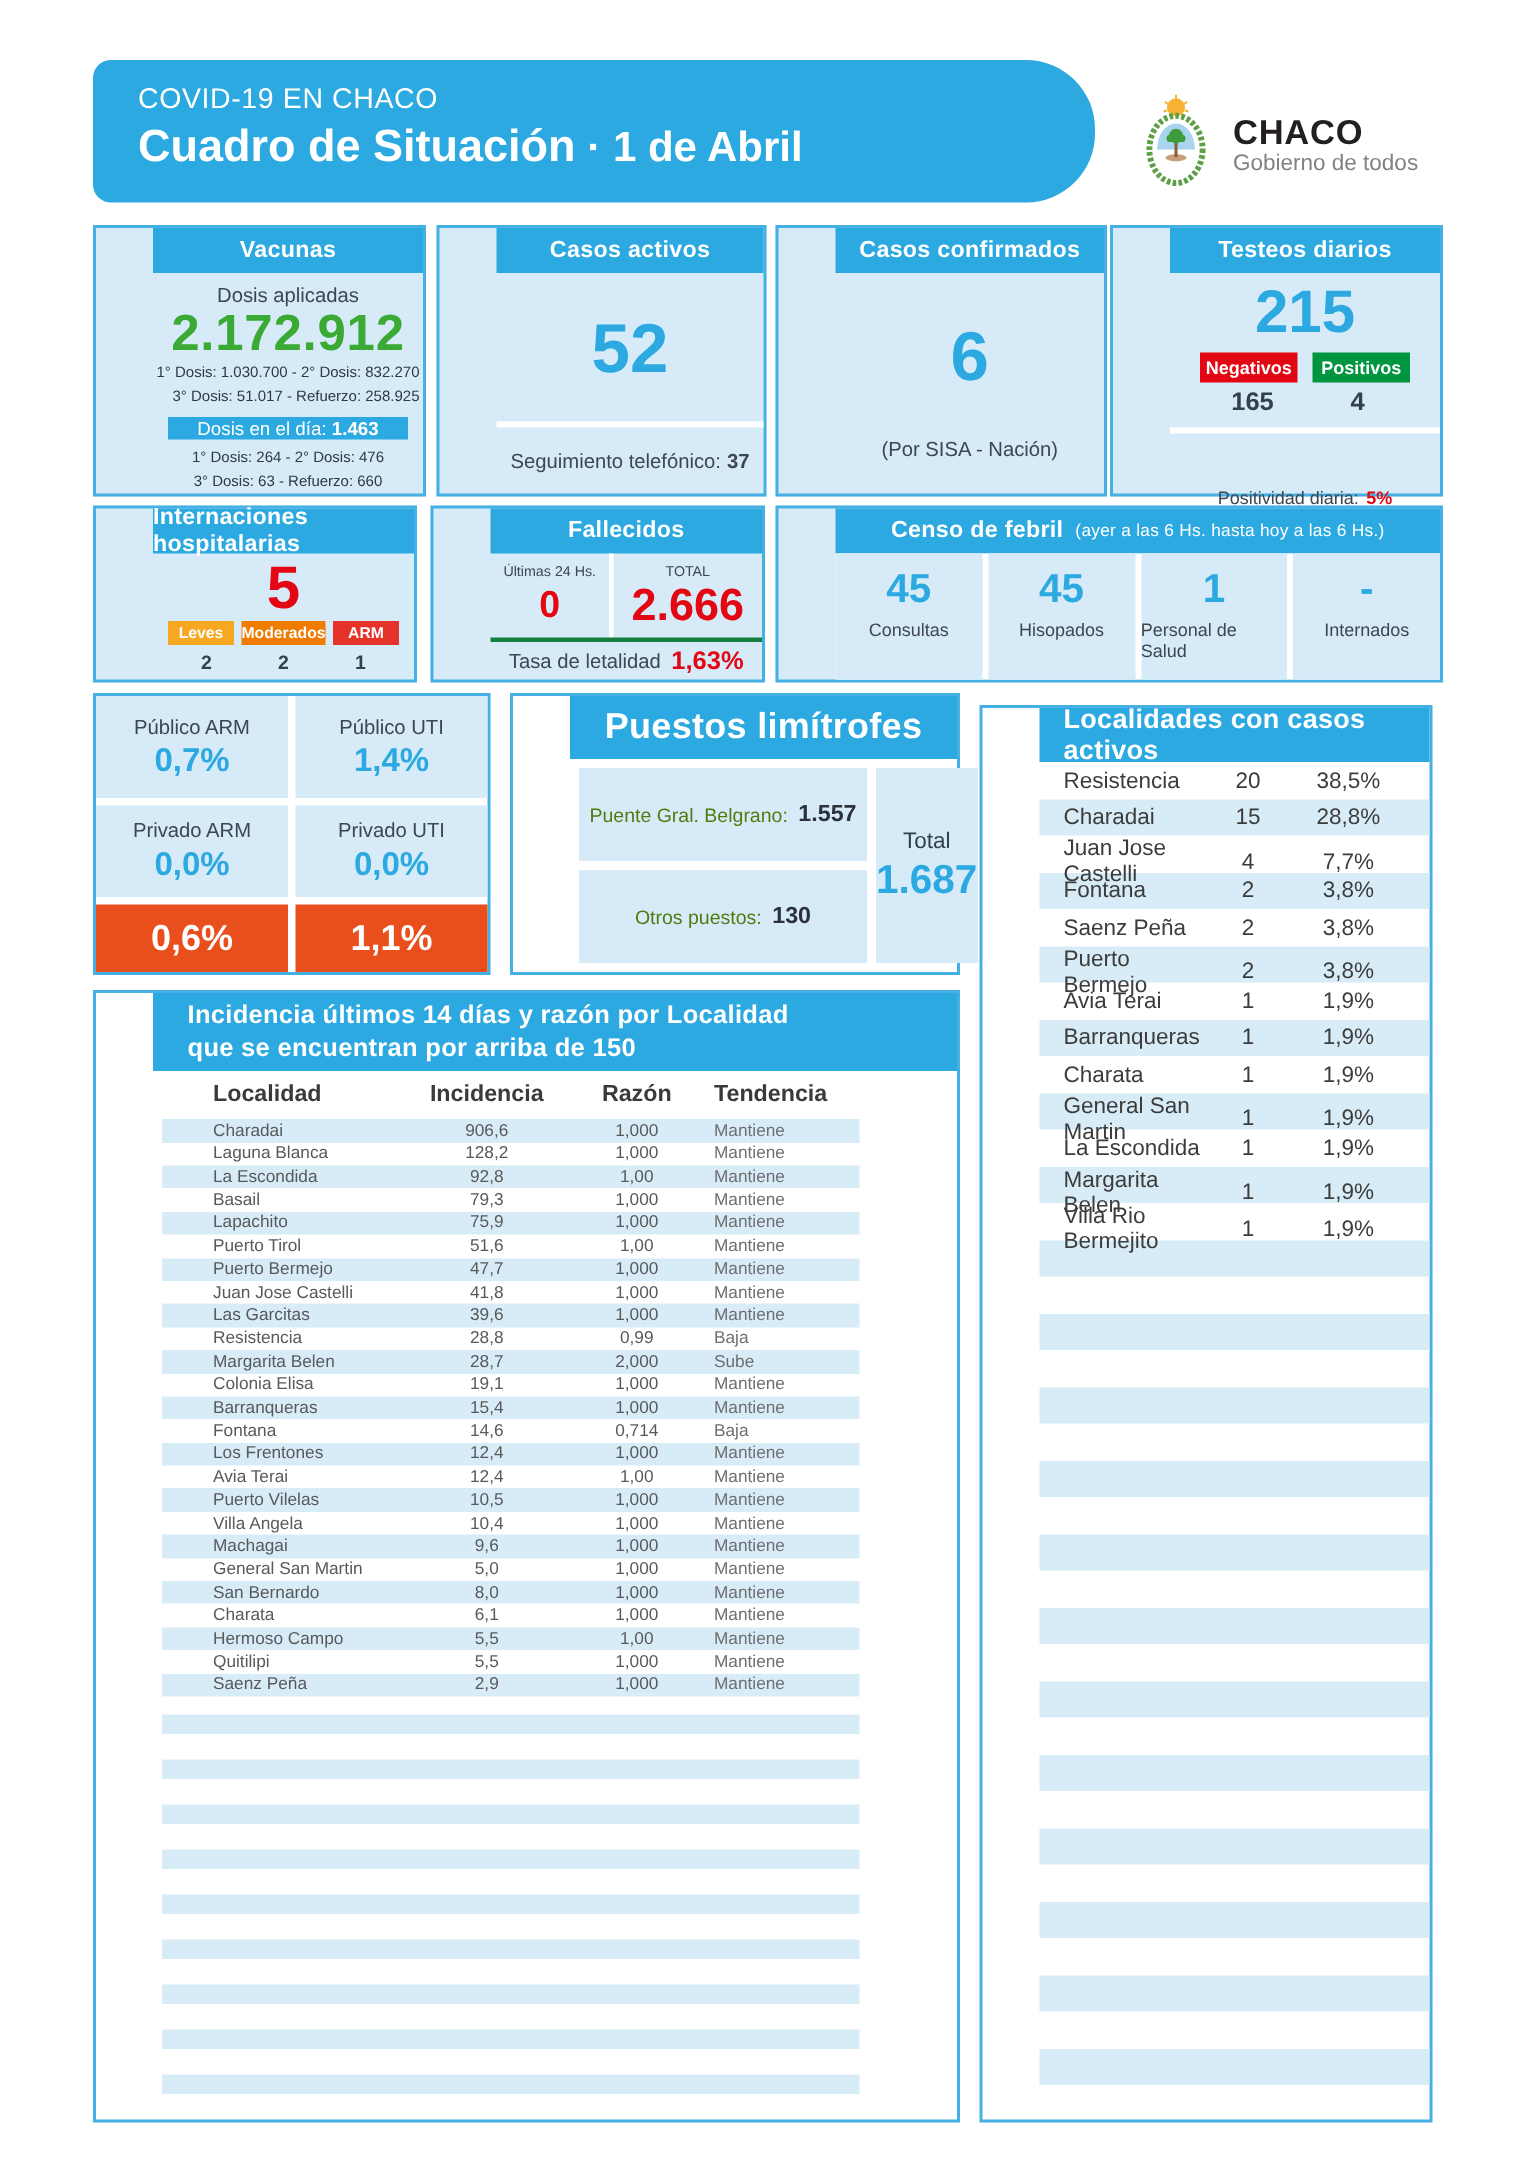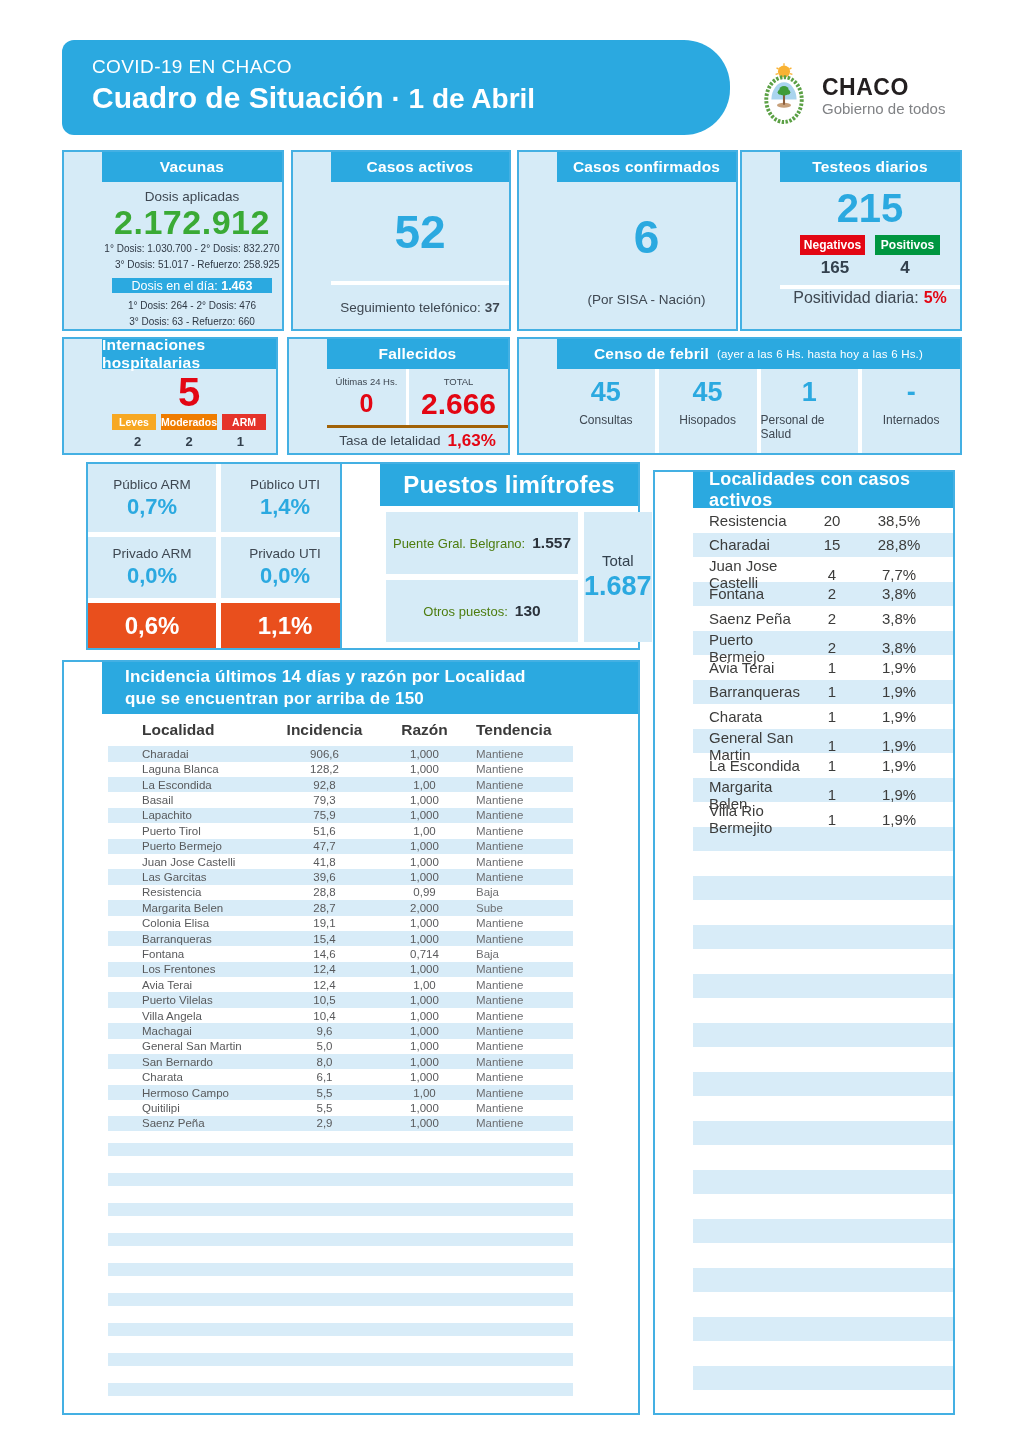--- a/index.html
+++ b/index.html
@@ -50,55 +50,55 @@
   .card-foot{height:44px;display:flex;align-items:center;justify-content:center;font-size:13.5px;color:var(--dark);align-self:stretch;}
   .card-foot b{font-weight:800;margin-left:4px;}
   .note{font-size:13.5px;color:var(--dark);margin-bottom:22px;}
 
   
   .tst-big{font-size:40px;font-weight:800;color:var(--blue);margin-top:4px;line-height:1.1;}
   .tst-badges{display:flex;gap:10px;align-self:stretch;padding:0 20px;margin-top:5px;}
   .tst-badge{flex:1;height:20px;display:flex;align-items:center;justify-content:center;color:#fff;font-weight:700;font-size:12px;}
   .tst-vals{display:flex;align-self:stretch;padding:0 20px;margin-top:3px;}
   .tst-vals div{flex:1;text-align:center;font-size:17px;font-weight:700;color:#33404D;}
-  .tst-foot{flex:1;display:flex;align-items:flex-start;justify-content:center;font-size:16px;color:var(--dark);align-self:stretch;}
+  .tst-foot{flex:1;display:flex;align-items:flex-start;justify-content:center;font-size:12px;color:var(--dark);align-self:stretch;margin-top:36px;}
   .tst-foot b{font-weight:800;color:var(--red);margin-left:5px;}
   .tst-div{align-self:stretch;border-top:4px solid #fff;margin-top:7px;}
 
   
   .int-big{font-size:40px;font-weight:800;color:var(--red);line-height:1;flex:1;display:flex;align-items:center;}
   .int-badges{display:flex;gap:5px;align-self:stretch;padding:0 10px;}
   .int-badge{flex:1;height:16px;display:flex;align-items:center;justify-content:center;color:#fff;font-weight:700;font-size:10.5px;}
   .int-vals{display:flex;align-self:stretch;padding:0 10px;height:23px;align-items:center;}
   .int-vals div{flex:1;text-align:center;font-size:13px;font-weight:600;color:#33404D;}
 
   
   .fal-top{display:flex;align-self:stretch;flex:1;}
   .fal-cell{display:flex;flex-direction:column;align-items:center;padding-top:7px;}
   .fal-cell.l{flex:0 0 82px;border-right:3px solid #fff;}
   .fal-cell.r{flex:1;}
   .fal-lab{font-size:9.5px;color:var(--dark);}
   .fal-val{font-weight:800;color:var(--red);}
   .fal-val.v0{font-size:25px;margin-top:2px;}
   .fal-val.vt{font-size:30px;margin-top:0;}
-  .fal-bot{height:28px;border-top:3px solid #a16207;display:flex;align-items:center;justify-content:center;gap:7px;align-self:stretch;}
+  .fal-bot{height:28px;border-top:3px solid #15803d;display:flex;align-items:center;justify-content:center;gap:7px;align-self:stretch;}
   .fal-bot .lab{font-size:13.5px;color:var(--dark);}
   .fal-bot .val{font-size:17px;font-weight:800;color:var(--red);}
 
   
   .cen-head{justify-content:center;gap:8px;}
   .cen-sub{font-weight:400;font-size:11.5px;}
   .cen-body{flex:1;display:flex;gap:4px;background:#fff;align-self:stretch;}
   .cen-cell{flex:1;background:var(--bg);display:flex;flex-direction:column;align-items:center;}
   .cen-val{font-size:27px;font-weight:800;color:var(--blue);margin-top:8px;line-height:1.15;}
   .cen-lab{font-size:12px;color:var(--dark);margin-top:5px;}
 
   
   .ocup{position:absolute;left:62px;top:462px;width:265px;height:188px;border:2px solid var(--blue-border);background:#fff;
-        display:grid;grid-template-columns:1fr 1fr;grid-template-rows:68px 61px 1fr;gap:5px;margin-left:24px;}
+        display:grid;grid-template-columns:1fr 1fr;grid-template-rows:68px 61px 1fr;gap:5px;}
   .ocup-cell{background:var(--bg);display:flex;flex-direction:column;align-items:center;justify-content:center;gap:2px;}
   .ocup-cell .lab{font-size:13.5px;color:var(--dark);}
   .ocup-cell .val{font-size:22px;font-weight:800;color:var(--blue);}
   .ocup-total{display:flex;align-items:center;justify-content:center;color:#fff;font-size:24px;font-weight:800;}
 
   
   .pue{left:340px;top:462px;width:300px;height:188px;background:#fff;}
   .pue .card-head{height:42px;flex:0 0 42px;font-size:24px;}
   .pue-body{flex:1;display:flex;gap:6px;padding:6px;background:#fff;}
   .pue-left{flex:0 0 192px;display:flex;flex-direction:column;gap:6px;}

